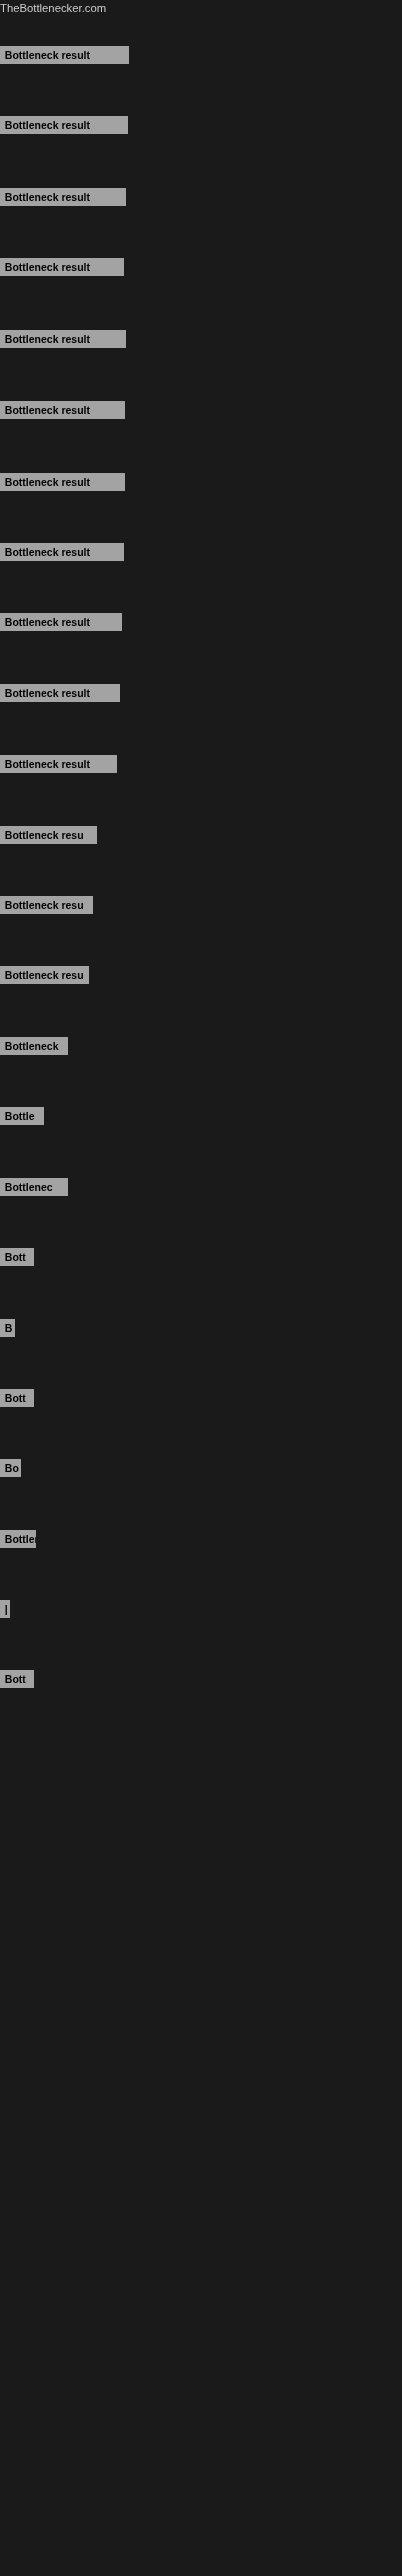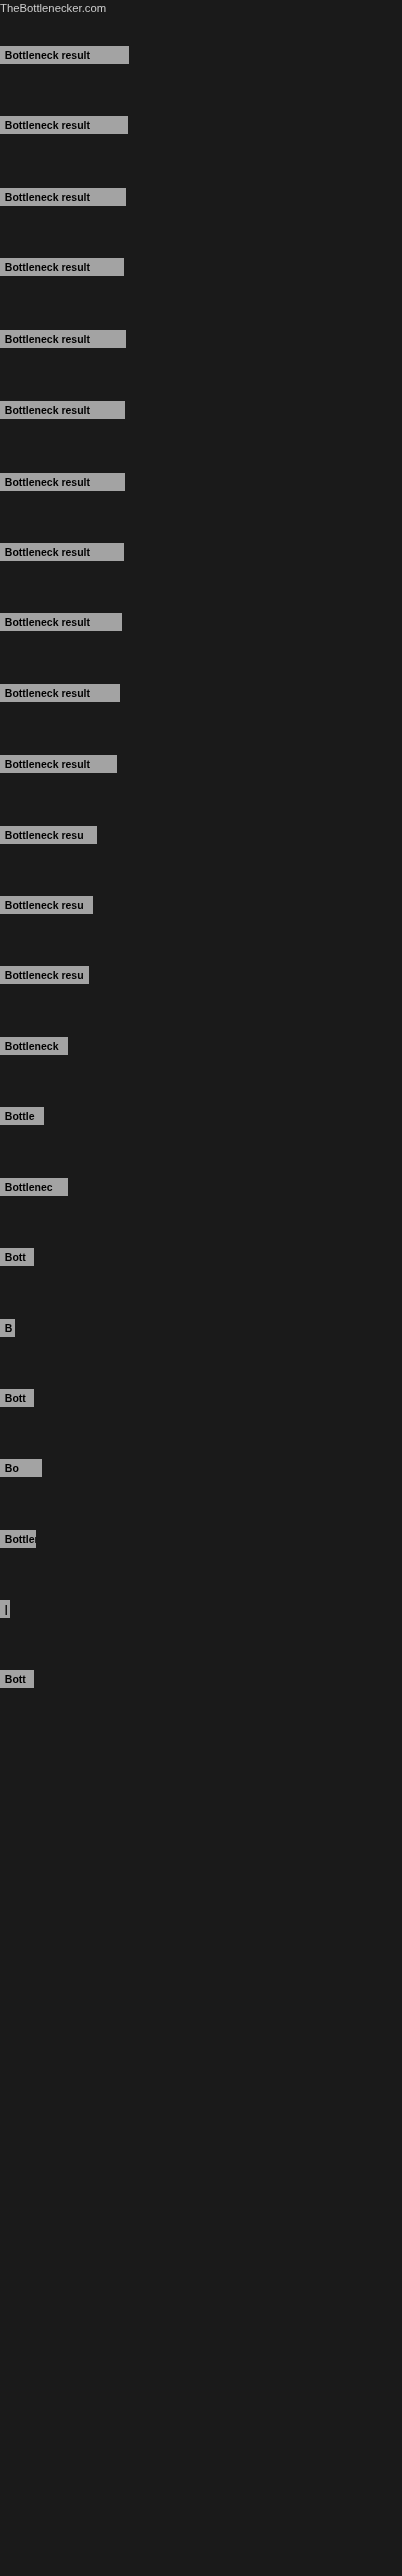--- a/index.html
+++ b/index.html
@@ -99,21 +99,21 @@
     <div style="position: absolute; top: 1248px; left: 0px;">
       <span class="bottleneck-bar" style="width: 34px;">Bott</span>
     </div>
     <div style="position: absolute; top: 1319px; left: 0px;">
       <span class="bottleneck-bar" style="width: 14.5px;">B</span>
     </div>
     <div style="position: absolute; top: 1389px; left: 0px;">
       <span class="bottleneck-bar" style="width: 34px;">Bott</span>
     </div>
     <div style="position: absolute; top: 1459px; left: 0px;">
-      <span class="bottleneck-bar" style="width: 42px;">Bo</span>
+      <span class="bottleneck-bar" style="width: 21px;">Bo</span>
     </div>
     <div style="position: absolute; top: 1530px; left: 0px;">
       <span class="bottleneck-bar" style="width: 36px;">Bottlen</span>
     </div>
     <div style="position: absolute; top: 1600px; left: 0px;">
       <span class="bottleneck-bar" style="width: 8px;">|</span>
     </div>
     <div style="position: absolute; top: 1670px; left: 0px;">
       <span class="bottleneck-bar" style="width: 34px;">Bott</span>
     </div>

